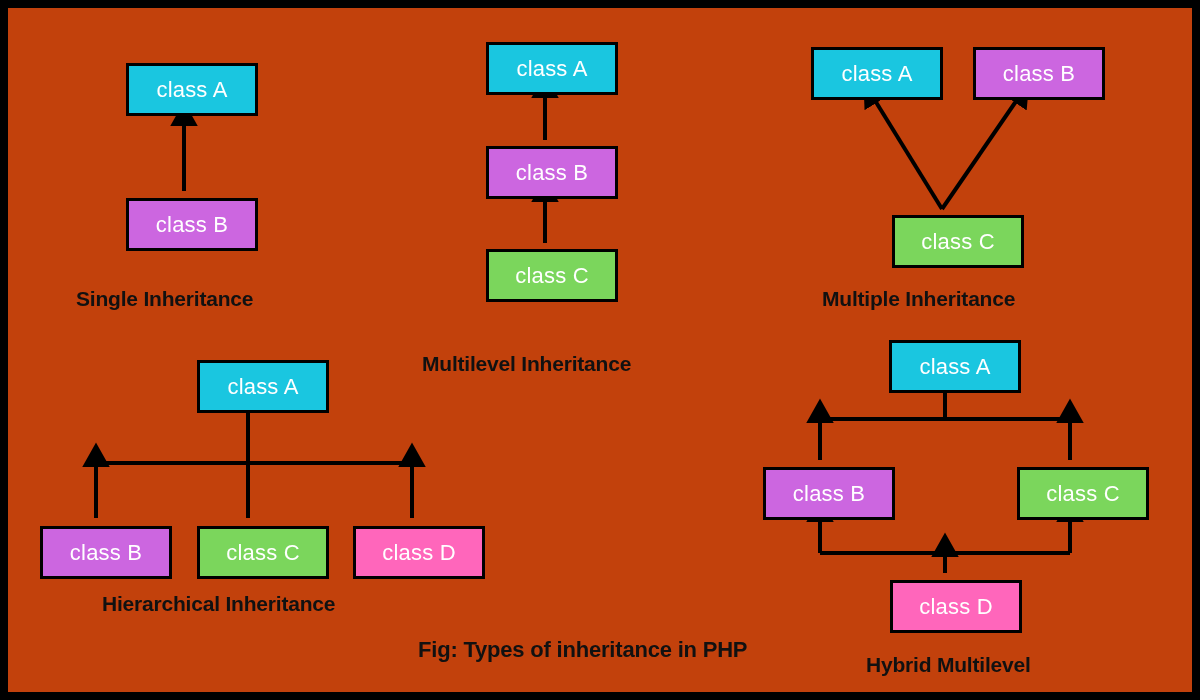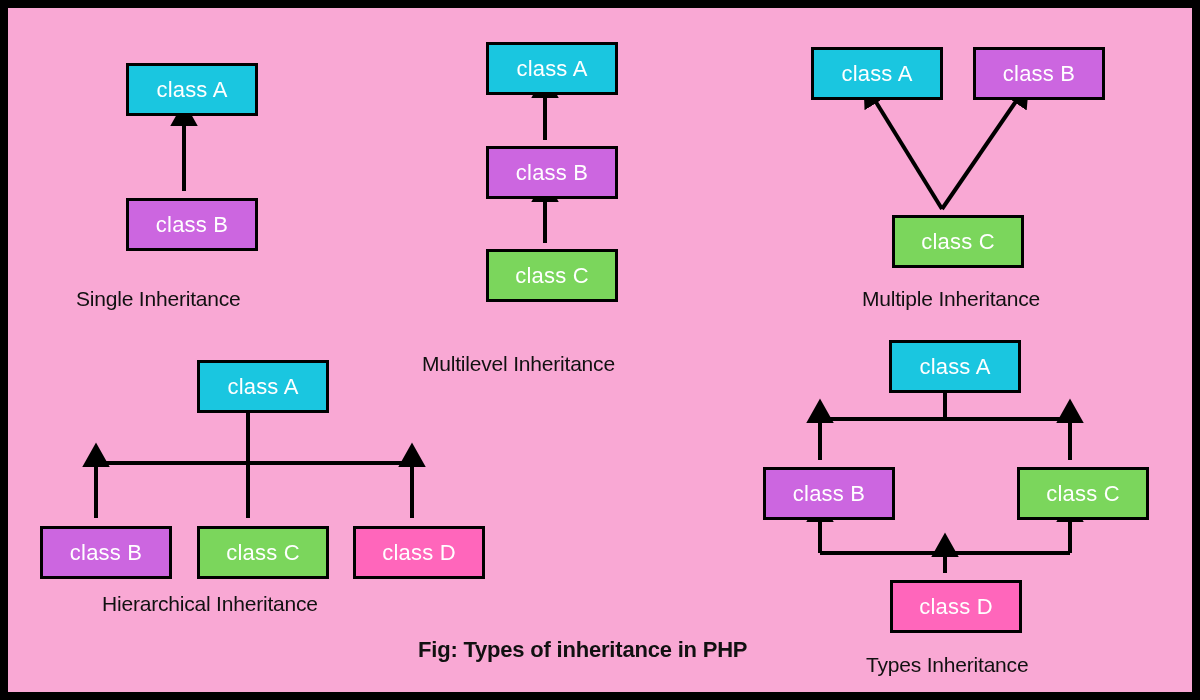--- a/index.html
+++ b/index.html
@@ -5,21 +5,21 @@
 <style>
   html, body {
     margin: 0;
     padding: 0;
     background: #ffffff;
   }
   #canvas {
     position: relative;
     width: 1200px;
     height: 700px;
-    background: #f9a8d4;
+    background: #c2410c;
     border: 8px solid #000000;
     box-sizing: border-box;
     overflow: hidden;
     font-family: "Liberation Sans", "DejaVu Sans", sans-serif;
   }
   .node {
     position: absolute;
     box-sizing: border-box;
     border: 3px solid #000000;
     display: flex;
@@ -29,21 +29,21 @@
     font-size: 22px;
     font-weight: 400;
     letter-spacing: 0.2px;
     line-height: 1;
     user-select: none;
   }
   .node span { pointer-events: none; }
   .caption {
     position: absolute;
     font-size: 21px;
-    font-weight: normal;
+    font-weight: bold;
     color: #111111;
     white-space: nowrap;
     letter-spacing: -0.2px;
   }
   .figcaption {
     position: absolute;
     font-size: 22px;
     font-weight: bold;
     color: #111111;
     white-space: nowrap;
@@ -163,21 +163,21 @@
   <div class="group-label">
     <div class="node" style="left:803px; top:39px; width:132px; height:53px; background:#1AC6E0;">
       <span>class A</span>
     </div>
     <div class="node" style="left:965px; top:39px; width:132px; height:53px; background:#CC66E0;">
       <span>class B</span>
     </div>
     <div class="node" style="left:884px; top:207px; width:132px; height:53px; background:#7BD65C;">
       <span>class C</span>
     </div>
-    <div class="caption" style="left:854px; top:279px;text-align:right;">Multiple Inheritance</div>
+    <div class="caption" style="left:814px; top:279px;text-align:right;">Multiple Inheritance</div>
   </div>
 
   <div class="group-label">
     <div class="node" style="left:189px; top:352px; width:132px; height:53px; background:#1AC6E0;">
       <span>class A</span>
     </div>
     <div class="node" style="left:32px; top:518px; width:132px; height:53px; background:#CC66E0;">
       <span>class B</span>
     </div>
     <div class="node" style="left:189px; top:518px; width:132px; height:53px; background:#7BD65C;">
@@ -195,18 +195,18 @@
     </div>
     <div class="node" style="left:755px; top:459px; width:132px; height:53px; background:#CC66E0;">
       <span>class B</span>
     </div>
     <div class="node" style="left:1009px; top:459px; width:132px; height:53px; background:#7BD65C;">
       <span>class C</span>
     </div>
     <div class="node" style="left:882px; top:572px; width:132px; height:53px; background:#FF66BB;">
       <span>class D</span>
     </div>
-    <div class="caption" style="left:858px; top:645px;">Types Inheritance</div>
+    <div class="caption" style="left:858px; top:645px;">Hybrid Multilevel</div>
   </div>
 
   <div class="figcaption" style="left:410px; top:629px;">Fig: Types of inheritance in PHP</div>
 
 </div>
 
 </body></html>

